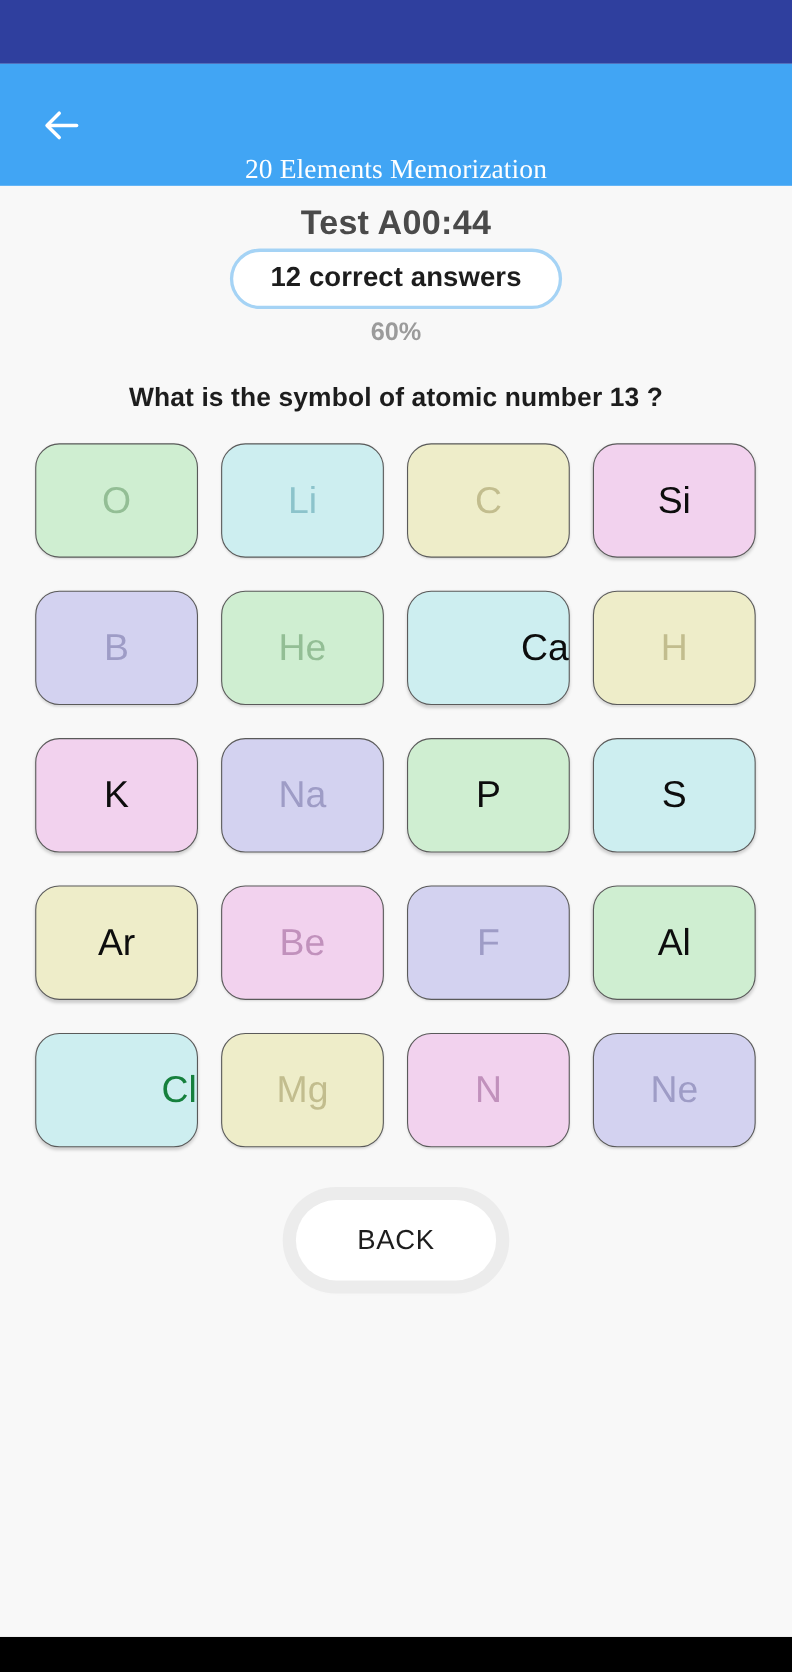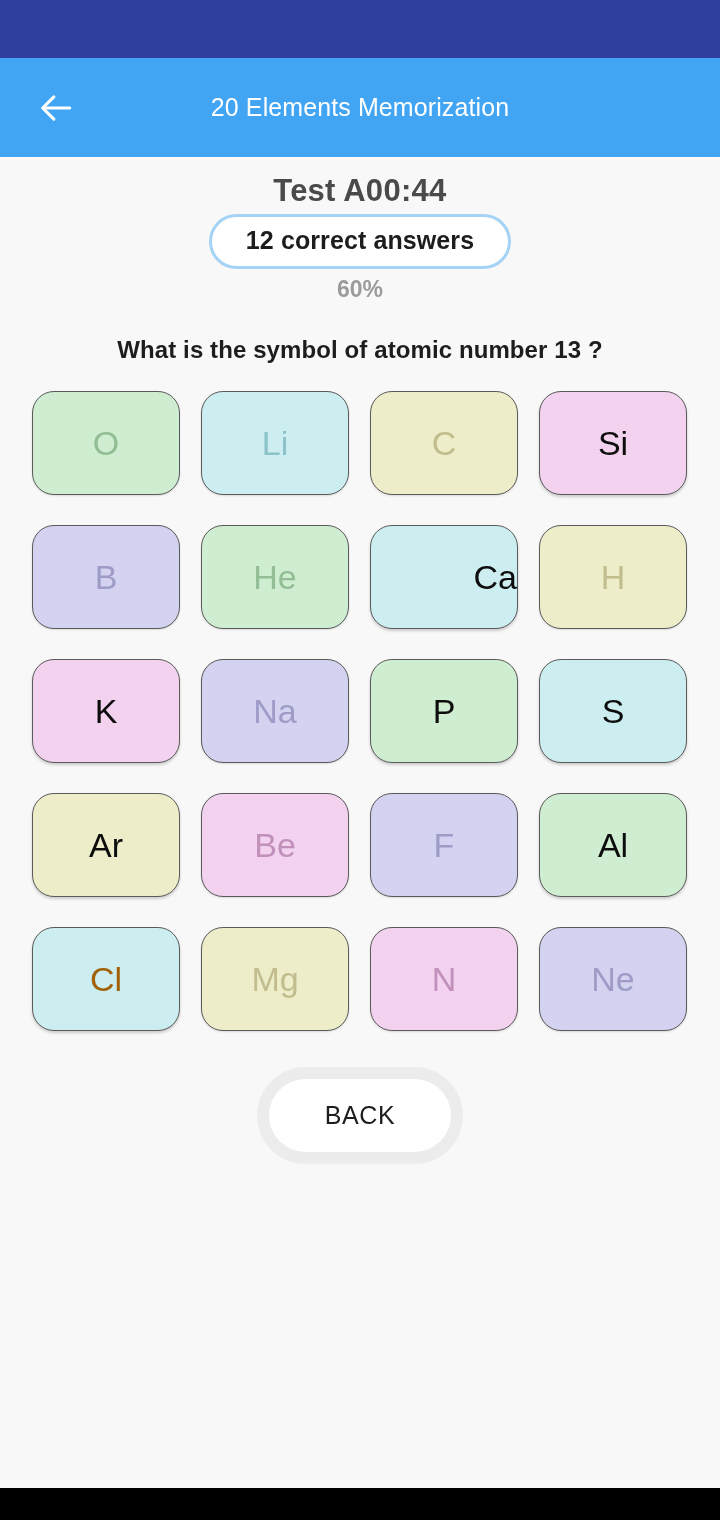--- a/index.html
+++ b/index.html
@@ -26,26 +26,27 @@
 
   
   .status-bar {
     height: 58px;
     background: #2f3f9e;
     flex: none;
   }
 
   
   .app-bar {
-    height: 99px;
+    height: 111px;
     background: #41a5f4;
     flex: none;
     position: relative;
     display: flex;
-    align-items: center;
+    align-items: flex-end;
+    font-family: Liberation Serif, serif;
   }
 
   .back-arrow {
     position: absolute;
     left: 33px;
     top: 50%;
     transform: translateY(-50%);
     width: 48px;
     height: 48px;
     display: flex;
@@ -265,21 +266,21 @@
         </div>
         <div class="tile used" style="background: rgb(242, 210, 238); color: rgb(193, 145, 188);">
           <span>Be</span>
         </div>
         <div class="tile used" style="background: rgb(211, 210, 240); color: rgb(158, 156, 198);">
           <span>F</span>
         </div>
         <div class="tile active" style="background: rgb(207, 238, 209); color: rgb(13, 13, 13);">
           <span>Al</span>
         </div>
-        <div class="tile active" style="background: rgb(205, 238, 240); color: #a16207;">
+        <div class="tile active" style="background: rgb(205, 238, 240); color: #15803d; justify-content: flex-end;">
           <span>Cl</span>
         </div>
         <div class="tile used" style="background: rgb(238, 237, 201); color: rgb(194, 189, 142);">
           <span>Mg</span>
         </div>
         <div class="tile used" style="background: rgb(242, 210, 238); color: rgb(193, 145, 188);">
           <span>N</span>
         </div>
         <div class="tile used" style="background: rgb(211, 210, 240); color: rgb(158, 156, 198);">
           <span>Ne</span>

